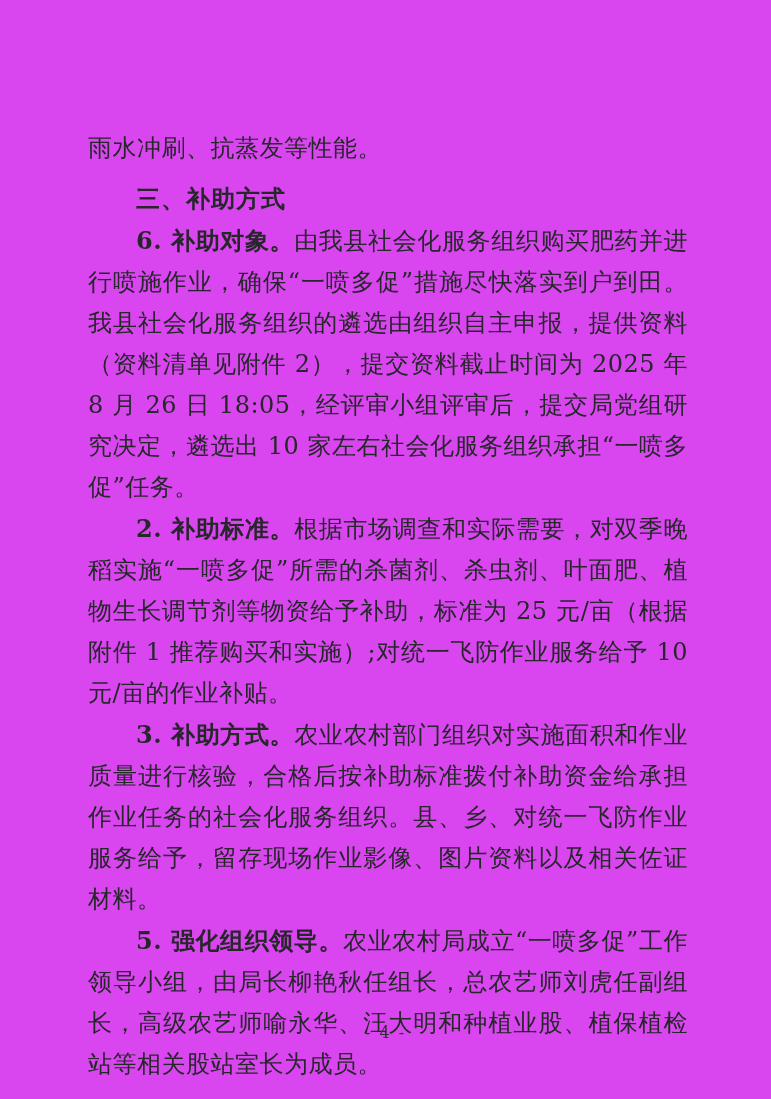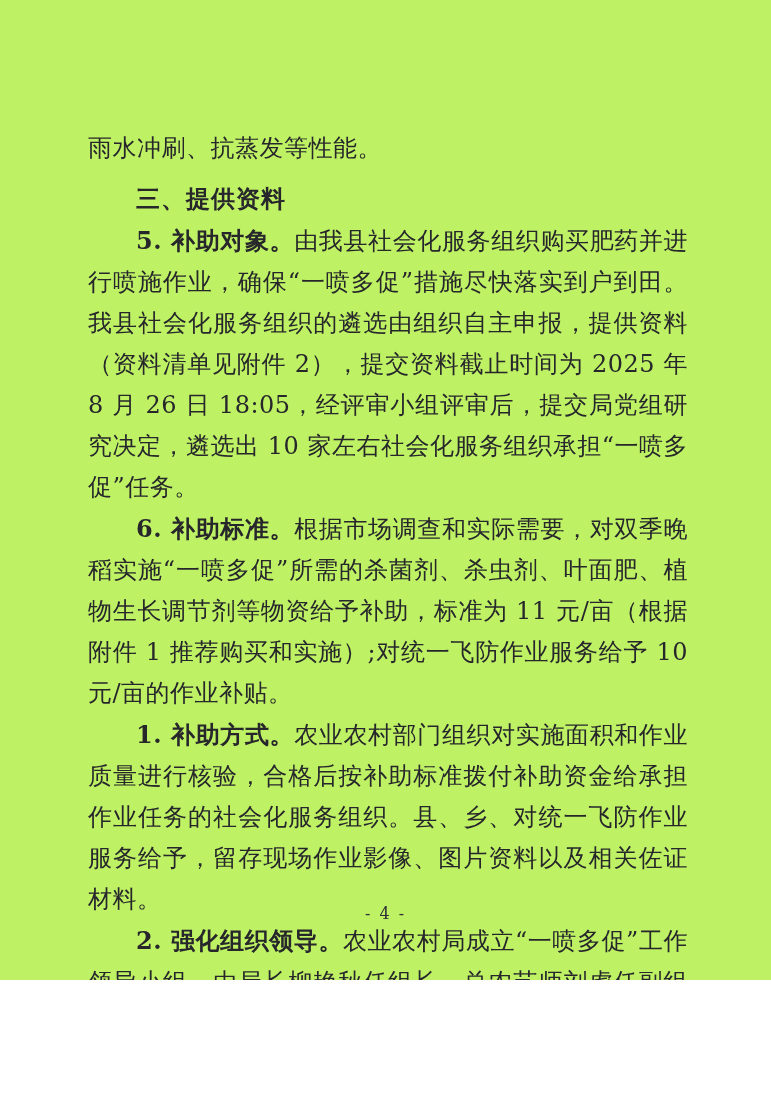--- a/index.html
+++ b/index.html
@@ -3,22 +3,22 @@
 <meta charset="utf-8">
 <style>
   html, body {
     margin: 0;
     padding: 0;
     background: #ffffff;
   }
   .page {
     position: relative;
     width: 771px;
-    height: 980px;
-    background: #bef264;
+    height: 1099px;
+    background: #d946ef;
     overflow: hidden;
     font-family: "DejaVu Serif", "Liberation Serif", serif;
     color: #26262b;
   }
   .content {
     position: absolute;
     top: 128px;
     left: 88px;
     width: 600px;
   }
@@ -59,27 +59,27 @@
   }
 </style>
 </head>
 <body>
 
 <div class="page">
   <div class="content">
 
     <p class="para continuation">雨水冲刷、抗蒸发等性能。</p>
 
-    <h2 class="heading extra-top">三、提供资料</h2>
+    <h2 class="heading extra-top">三、补助方式</h2>
 
-    <p class="para"><span class="lead">5. 补助对象。</span><span>由我县社会化服务组织购买肥药并进行喷施作业，确保“一喷多促”措施尽快落实到户到田。我县社会化服务组织的遴选由组织自主申报，提供资料（资料清单见附件 2），提交资料截止时间为 2025 年 8 月 26 日 18:05，经评审小组评审后，提交局党组研究决定，遴选出 10 家左右社会化服务组织承担“一喷多促”任务。</span></p>
+    <p class="para"><span class="lead">6. 补助对象。</span><span>由我县社会化服务组织购买肥药并进行喷施作业，确保“一喷多促”措施尽快落实到户到田。我县社会化服务组织的遴选由组织自主申报，提供资料（资料清单见附件 2），提交资料截止时间为 2025 年 8 月 26 日 18:05，经评审小组评审后，提交局党组研究决定，遴选出 10 家左右社会化服务组织承担“一喷多促”任务。</span></p>
 
-    <p class="para"><span class="lead">6. 补助标准。</span><span>根据市场调查和实际需要，对双季晚稻实施“一喷多促”所需的杀菌剂、杀虫剂、叶面肥、植物生长调节剂等物资给予补助，标准为 11 元/亩（根据附件 1 推荐购买和实施）;对统一飞防作业服务给予 10 元/亩的作业补贴。</span></p>
+    <p class="para"><span class="lead">2. 补助标准。</span><span>根据市场调查和实际需要，对双季晚稻实施“一喷多促”所需的杀菌剂、杀虫剂、叶面肥、植物生长调节剂等物资给予补助，标准为 25 元/亩（根据附件 1 推荐购买和实施）;对统一飞防作业服务给予 10 元/亩的作业补贴。</span></p>
 
-    <p class="para"><span class="lead">1. 补助方式。</span><span>农业农村部门组织对实施面积和作业质量进行核验，合格后按补助标准拨付补助资金给承担作业任务的社会化服务组织。县、乡、对统一飞防作业服务给予，留存现场作业影像、图片资料以及相关佐证材料。</span></p>
+    <p class="para"><span class="lead">3. 补助方式。</span><span>农业农村部门组织对实施面积和作业质量进行核验，合格后按补助标准拨付补助资金给承担作业任务的社会化服务组织。县、乡、对统一飞防作业服务给予，留存现场作业影像、图片资料以及相关佐证材料。</span></p>
 
 
-    <p class="para"><span class="lead">2. 强化组织领导。</span><span>农业农村局成立“一喷多促”工作领导小组，由局长柳艳秋任组长，总农艺师刘虎任副组长，高级农艺师喻永华、汪大明和种植业股、植保植检站等相关股站室长为成员。</span></p>
+    <p class="para"><span class="lead">5. 强化组织领导。</span><span>农业农村局成立“一喷多促”工作领导小组，由局长柳艳秋任组长，总农艺师刘虎任副组长，高级农艺师喻永华、汪大明和种植业股、植保植检站等相关股站室长为成员。</span></p>
 
   </div>
 
   <div class="footer">- 4 -</div>
 </div>
 
 </body></html>

